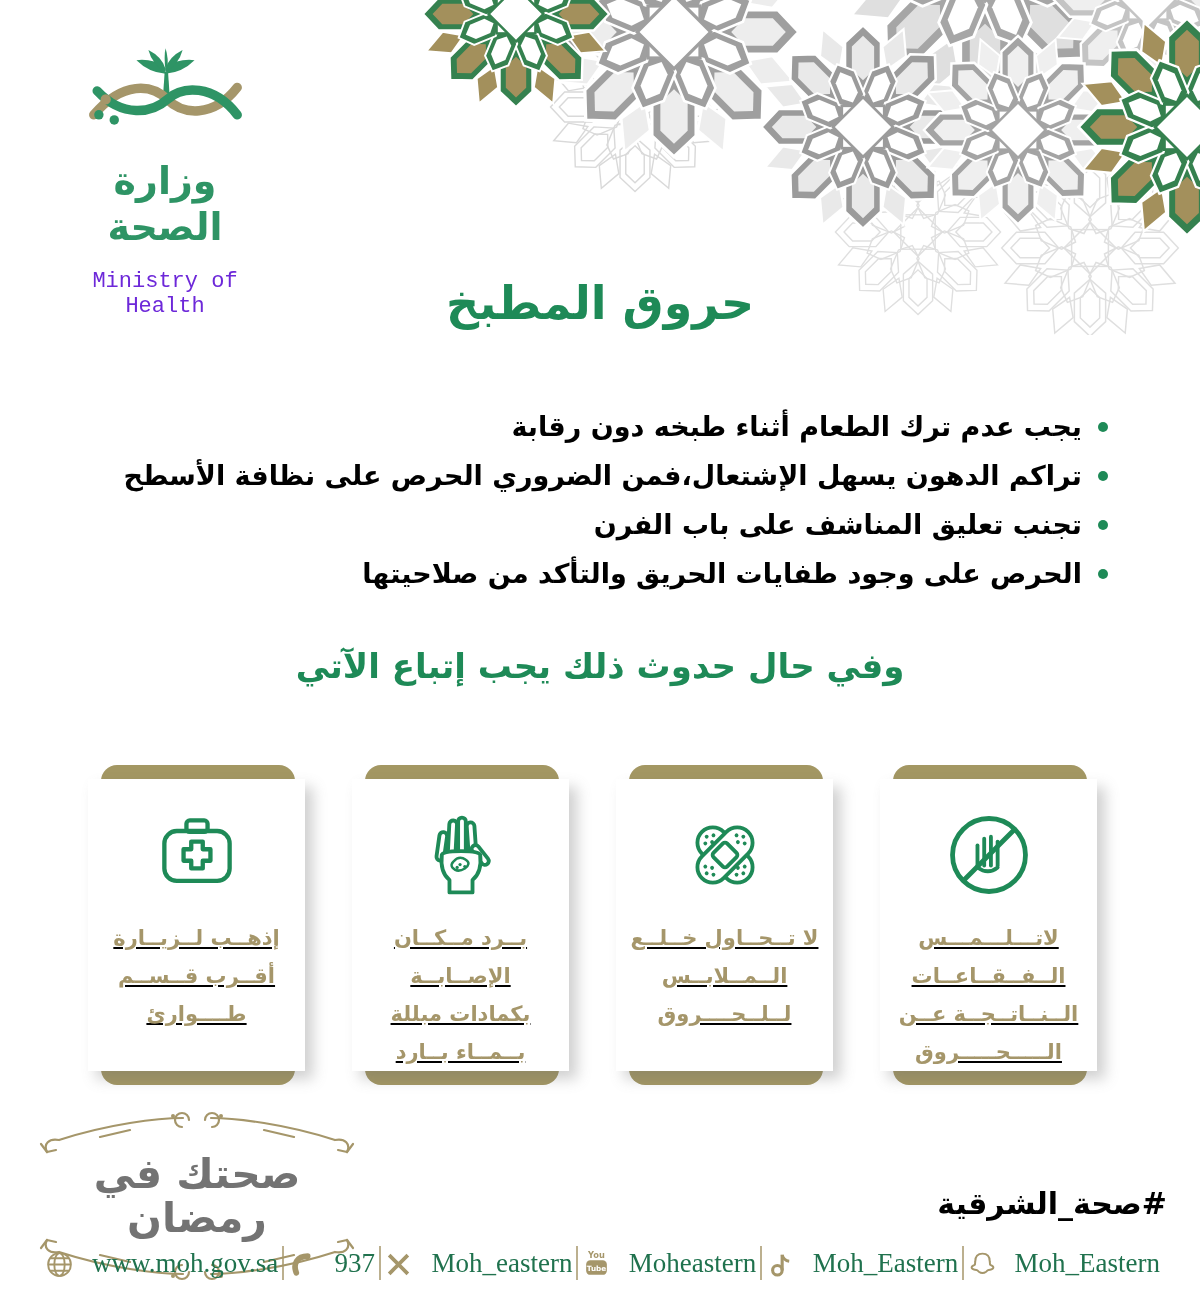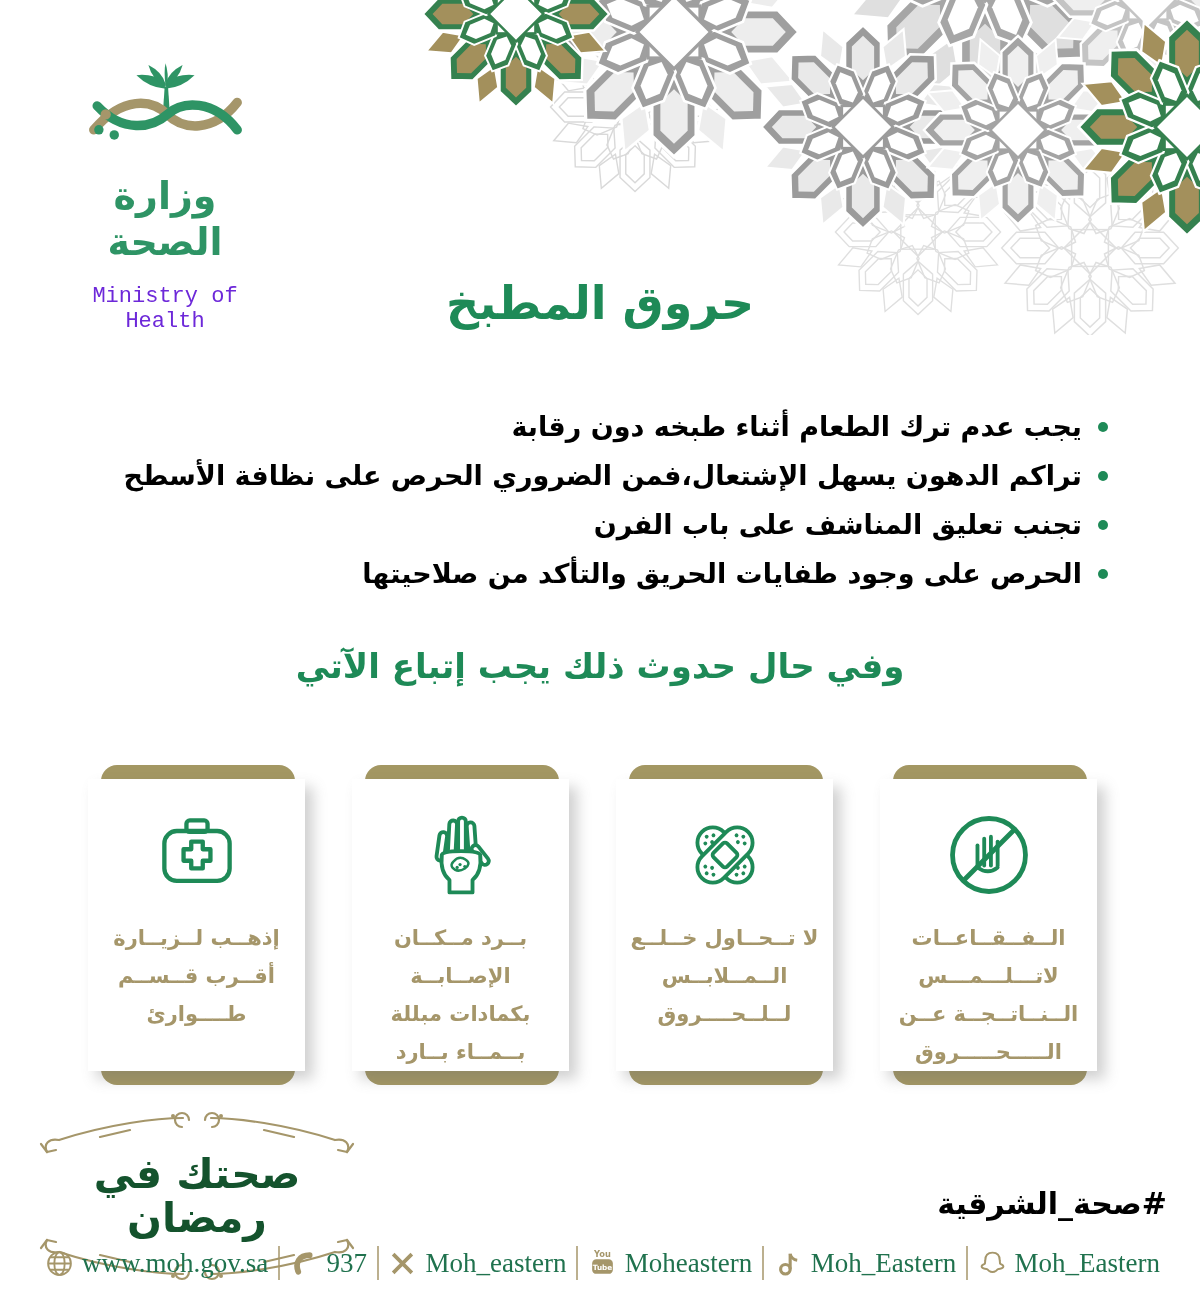--- a/index.html
+++ b/index.html
@@ -1,55 +1,55 @@
 <!DOCTYPE html>
 <html lang="ar"><head>
 <meta charset="utf-8">
 <style>
   html,body{margin:0;padding:0;background:#fff;}
   .page{position:relative;width:1200px;height:1313px;background:#ffffff;overflow:hidden;
         font-family:"DejaVu Sans",sans-serif;}
   
   .decor{position:absolute;top:0;left:0;pointer-events:none;}
   
-  .logo{position:absolute;top:61px;left:50px;width:230px;text-align:center;}
+  .logo{position:absolute;top:46px;left:50px;width:230px;text-align:center;}
   .logo-mark{display:block;margin:0 auto;width:205px;height:112px;}
   .logo-ar{font-size:38px;font-weight:bold;color:#2E9465;line-height:46px;}
   .logo-en{font-family:Liberation Mono, monospace;font-size:22px;color:#6d28d9;margin-top:19px;}
   
   .title{position:absolute;top:276px;left:0;width:100%;margin:0;text-align:center;
          font-size:46px;font-weight:bold;color:#1E8A57;}
   .tips{position:absolute;top:408px;left:95px;right:92px;direction:rtl;}
   .tip{display:flex;align-items:flex-start;margin-bottom:12px;
        font-size:27px;font-weight:bold;color:#000000;line-height:37px;}
   .tip .dot{flex:0 0 auto;width:10px;height:10px;border-radius:50%;background:#1E8A57;
             margin-left:16px;margin-top:14px;}
   .subtitle{position:absolute;top:646px;left:0;width:100%;margin:0;text-align:center;
             font-size:34px;font-weight:bold;color:#1E8A57;}
   
   .cards{position:absolute;top:765px;left:88px;right:100px;height:320px;
          display:flex;direction:rtl;justify-content:space-between;}
   .card{position:relative;width:220px;height:320px;}
   .card-tab{position:absolute;top:0;bottom:0;left:13px;right:13px;background:#A39763;border-radius:16px;}
   .card-body{position:absolute;top:14px;bottom:14px;left:0;right:3px;background:#fff;
              box-shadow:8px 8px 13px rgba(110,110,110,.32);
-             display:flex;flex-direction:column;align-items:center;}
+             display:flex;flex-direction:column;align-items:center;text-decoration:underline;}
   .card-icon{margin-top:28px;width:96px;height:96px;}
   .card-text{margin-top:16px;direction:rtl;text-align:center;
              font-size:21px;font-weight:bold;color:#A5966A;line-height:38px;}
   
   .stamp{position:absolute;left:36px;top:1110px;width:322px;text-align:center;color:#A5966A;}
   .stamp-fl{display:block;width:322px;height:46px;}
   .stamp-fl.flip{transform:scaleY(-1);}
-  .stamp-text{font-size:41px;font-weight:bold;color:#14532d;line-height:44px;margin:-4px 0;}
+  .stamp-text{font-size:41px;font-weight:bold;color:#737373;line-height:44px;margin:-4px 0;}
   .hashtag{position:absolute;right:33px;top:1186px;direction:rtl;
            font-size:30px;font-weight:bold;color:#000000;}
   .footer{position:absolute;left:45px;right:40px;top:1238px;height:50px;
           display:flex;align-items:center;justify-content:space-between;}
-  .f-item{display:flex;align-items:center;gap:8px;
+  .f-item{display:flex;align-items:flex-end;gap:18px;
           font-family:"Liberation Serif","DejaVu Serif",serif;
           font-size:27px;color:#20724E;}
   .f-icon{width:29px;height:29px;color:#A5966A;flex:0 0 auto;}
   .sep{width:2px;height:34px;background:#A5966A;opacity:.75;}
 </style>
 </head>
 <body>
 
 <div class="page">
 
@@ -197,22 +197,22 @@
               <path d="M38,63 V40"></path>
                 <path d="M45,61 V33"></path>
                 <path d="M52,61 V31"></path>
                 <path d="M59,61 V36"></path>
               <path d="M38,63 Q49,71 59,63"></path>
             </g>
             <path d="M76,24 L24,76" stroke-width="5"></path>
           </g>
         </svg>
         <div class="card-text">
+          <div>لاتـــلـــمـــس</div>
           <div>الــفــقــاعــات</div>
-          <div>لاتـــلـــمـــس</div>
           <div>الــنــاتــجــة عــن</div>
           <div>الـــــحـــــروق</div>
         </div>
       </div>
     </div>
 
     <div class="card">
       <div class="card-tab"></div>
       <div class="card-body">
         <svg class="card-icon" viewBox="0 0 100 100" aria-hidden="true">

